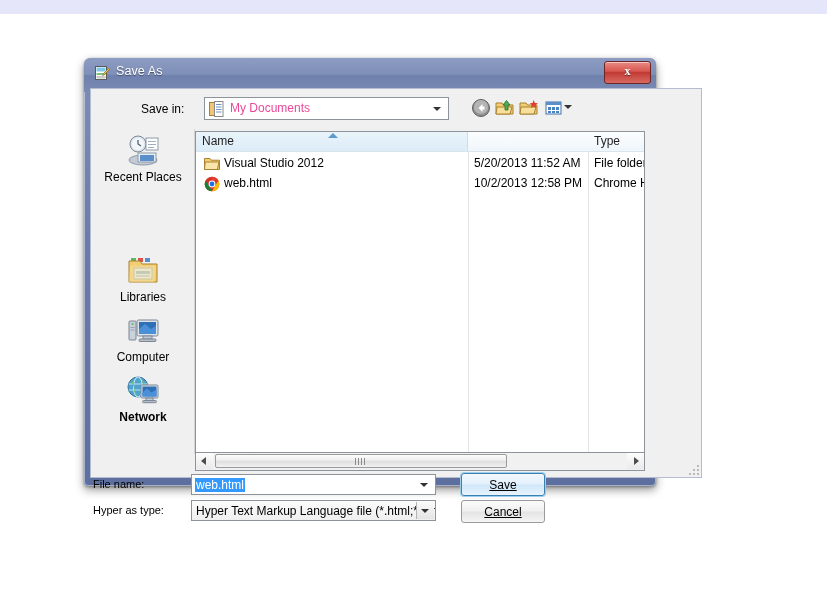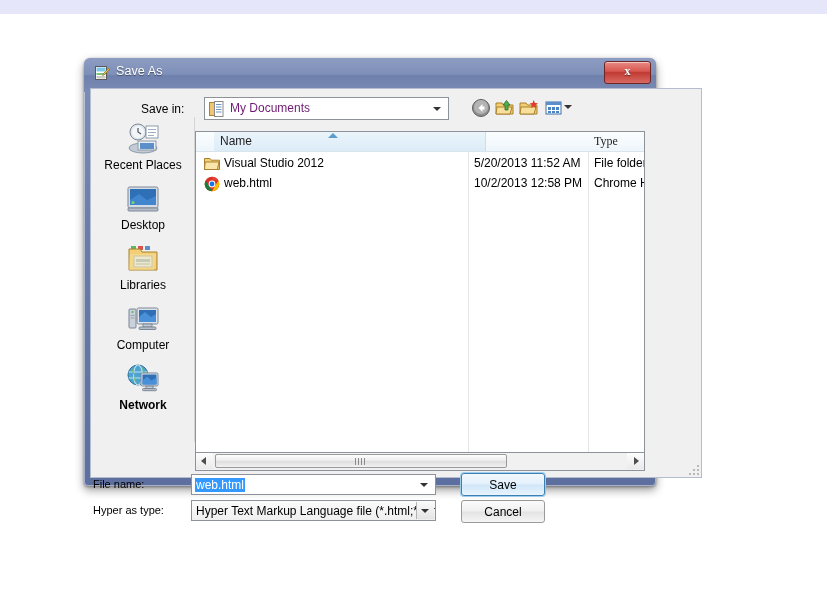--- a/index.html
+++ b/index.html
@@ -114,21 +114,21 @@
   }
   #savein-combo .folder-ico {
     position: absolute;
     left: 4px; top: 3px;
     width: 15px; height: 16px;
   }
   #savein-combo .txt {
     position: absolute;
     left: 25px; top: 3px;
     font-size: 12px;
-    color: #701a75;
+    color: #ec4899;
   }
   #savein-combo .arrow {
     position: absolute;
     right: 7px; top: 9px;
     width: 0; height: 0;
     border-left: 4px solid transparent;
     border-right: 4px solid transparent;
     border-top: 4px solid #333;
   }
 
@@ -149,21 +149,21 @@
     width: 0; height: 0;
     border-left: 4px solid transparent;
     border-right: 4px solid transparent;
     border-top: 4px solid #333;
     cursor: pointer;
   }
 
   
   #places {
     position: absolute;
-    left: 1px; top: 28px;
+    left: 1px; top: 40px;
     width: 102px; height: 325px;
     background: #f0f0f0;
     border-right: 1px solid #d5d5d5;
   }
   .place {
     position: absolute;
     left: 0;
     width: 102px;
     text-align: center;
     cursor: pointer;
@@ -199,23 +199,23 @@
   .col-head {
     position: absolute;
     top: 0; height: 19px;
     font-size: 12px;
     color: #1f1f1f;
     line-height: 19px;
     padding-left: 6px;
     box-sizing: border-box;
     cursor: pointer;
   }
-  #col-name   { left: 18px;    width: 272px; background: linear-gradient(to bottom,#eaf4fb 0%,#dcecf7 100%); border-right: 1px solid #cfdde8; }
+  #col-name   { left: 0;    width: 272px; background: linear-gradient(to bottom,#eaf4fb 0%,#dcecf7 100%); border-right: 1px solid #cfdde8; }
   #col-date   { left: 272px; width: 120px; border-right: 1px solid #cfdde8; }
-  #col-type   { left: 392px; width: 90px; font-family: Liberation Serif, serif; }
+  #col-type   { left: 392px; width: 90px; }
   #sort-arrow {
     position: absolute;
     left: 132px; top: 1px;
     width: 0; height: 0;
     border-left: 5px solid transparent;
     border-right: 5px solid transparent;
     border-bottom: 5px solid #5c9ccc;
   }
 
   .file-row {
@@ -395,20 +395,21 @@
     position: absolute;
     left: 370px;
     width: 84px; height: 23px;
     font-size: 12px;
     color: #000;
     text-align: center;
     line-height: 23px;
     border-radius: 3px;
     box-sizing: border-box;
     cursor: pointer;
+    text-decoration: underline;
   }
   #btn-save {
     top: -1px;
     background: linear-gradient(to bottom,#f2f8fd 0%,#e3f0fb 48%,#cfe6f9 52%,#e8f4fd 100%);
     border: 1px solid #3c7fb1;
     box-shadow: 0 0 0 1px #9ed0ee, inset 0 0 1px #ffffff;
   }
   #btn-cancel {
     top: 26px;
     background: linear-gradient(to bottom,#fbfbfb 0%,#f0f0f0 48%,#e3e3e3 52%,#f5f5f5 100%);
@@ -521,32 +522,20 @@
             <path d="M13 7 L13 11 L16 13" stroke="#51606f" stroke-width="1.3" fill="none"></path>
             <rect x="21" y="5" width="12" height="12" fill="#ffffff" stroke="#8d99a8"></rect>
             <rect x="23" y="8" width="8" height="1" fill="#9fb0c4"></rect>
             <rect x="23" y="11" width="8" height="1" fill="#9fb0c4"></rect>
             <rect x="23" y="14" width="6" height="1" fill="#9fb0c4"></rect>
           </svg>
         </span>
         <span class="lbl">Recent Places</span>
       </div>
 
-      <div class="place" style="top:64px;">
-        <span class="ico">
-          <svg width="36" height="36" viewBox="0 0 36 36">
-            <rect x="3" y="6" width="30" height="21" rx="1.5" fill="#d6dce4" stroke="#7c8796"></rect>
-            <rect x="5" y="8" width="26" height="16" fill="#2f6fb5"></rect>
-            <path d="M5 19 L14 13 L22 19 L31 15 L31 24 L5 24 Z" fill="#3f86cf"></path>
-            <circle cx="8" cy="21.5" r="1.6" fill="#7dd26a"></circle>
-            <rect x="3" y="27" width="30" height="3" rx="1" fill="#b6bec9" stroke="#7c8796"></rect>
-          </svg>
-        </span>
-        <span class="lbl">Desktop</span>
-      </div>
 
       <div class="place" style="top:184px;">
         <span class="ico">
           <svg width="36" height="36" viewBox="0 0 36 36">
             <rect x="4" y="8" width="7" height="19" rx="1" fill="#c9d1da" stroke="#7c8796"></rect>
             <circle cx="7.5" cy="11" r="1.1" fill="#5cb85c"></circle>
             <rect x="5.5" y="14" width="4" height="1" fill="#97a3b2"></rect>
             <rect x="5.5" y="16.5" width="4" height="1" fill="#97a3b2"></rect>
             <rect x="12" y="7" width="21" height="16" rx="1.5" fill="#dfe4ea" stroke="#7c8796"></rect>
             <rect x="14" y="9" width="17" height="12" fill="#2f6fb5"></rect>

